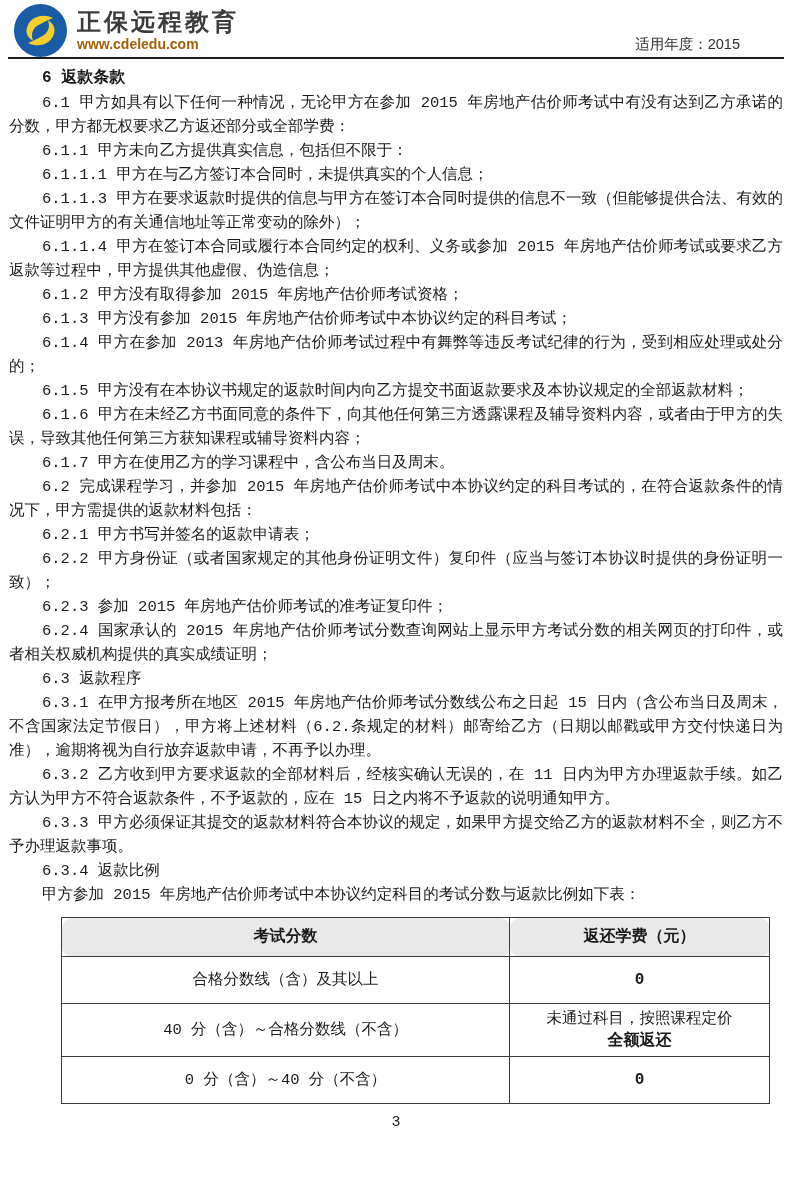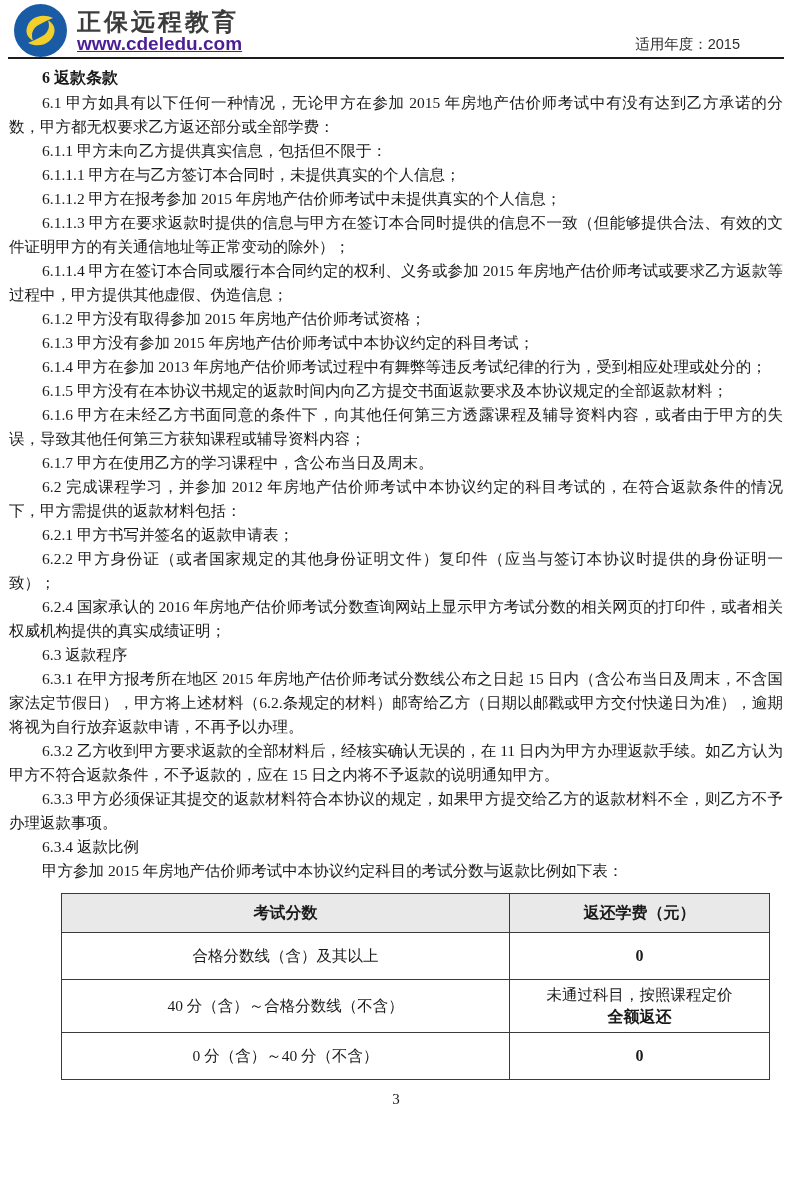--- a/index.html
+++ b/index.html
@@ -33,45 +33,45 @@
   .brand-name {
     font-family: "Liberation Sans", "DejaVu Sans", sans-serif;
     font-size: 24px;
     font-weight: bold;
     color: #3c3c3c;
     letter-spacing: 3px;
     line-height: 27px;
   }
   .brand-url {
     font-family: "Liberation Sans", "DejaVu Sans", sans-serif;
-    font-size: 19px;
-    font-weight: bold;
-    color: #4c1d95;
+    font-size: 14px;
+    font-weight: bold;
+    color: #a16207;
     line-height: 18px;
-    text-decoration: underline;
   }
   .year-label {
     position: absolute;
     right: 52px;
     bottom: 3px;
     font-size: 14.5px;
     color: #2e2e2e;
     font-family: "Liberation Sans", "DejaVu Sans", sans-serif;
   }
   .rule {
     margin: 0 8px;
     border-top: 2px solid #1c1c1c;
   }
 
   
   .doc-body {
     padding: 8px 9px 0 9px;
     font-size: 15.5px;
     line-height: 24px;
     text-align: justify;
+    font-family: Liberation Mono, monospace;
   }
   .section-heading {
     font-size: 16px;
     font-weight: bold;
     text-indent: 33px;
     line-height: 22px;
     margin-bottom: 2px;
   }
   .para {
     text-indent: 33px;
@@ -89,20 +89,21 @@
     border: 1px solid #3a3a3a;
     text-align: center;
     vertical-align: middle;
     padding: 4px 6px;
   }
   .refund-table th {
     background: #e9e9e9;
     font-size: 16px;
     font-weight: bold;
     height: 39px;
+    border-radius: 10px;
   }
   .refund-table col.c-score { width: 63.3%; }
   .refund-table col.c-refund { width: 36.7%; }
   .refund-table td { font-size: 15.5px; height: 47px; }
   .refund-line { line-height: 22px; }
   .refund-line.bold { font-weight: bold; font-size: 16px; }
 
   
   .page-footer {
     margin-top: 7px;
@@ -136,33 +137,33 @@
 
   <div class="rule"></div>
 
   <main class="doc-body">
     <h2 class="section-heading">6 返款条款</h2>
 
     <div id="paragraphs">
         <p class="para">6.1 甲方如具有以下任何一种情况，无论甲方在参加 2015 年房地产估价师考试中有没有达到乙方承诺的分数，甲方都无权要求乙方返还部分或全部学费：</p>
         <p class="para">6.1.1 甲方未向乙方提供真实信息，包括但不限于：</p>
         <p class="para">6.1.1.1 甲方在与乙方签订本合同时，未提供真实的个人信息；</p>
-        <p class="para">6.1.1.2 甲方在报考参加 2015 年房地产估价师考试中未提供真实的个人信息；</p>
         <p class="para">6.1.1.3 甲方在要求返款时提供的信息与甲方在签订本合同时提供的信息不一致（但能够提供合法、有效的文件证明甲方的有关通信地址等正常变动的除外）；</p>
         <p class="para">6.1.1.4 甲方在签订本合同或履行本合同约定的权利、义务或参加 2015 年房地产估价师考试或要求乙方返款等过程中，甲方提供其他虚假、伪造信息；</p>
         <p class="para">6.1.2 甲方没有取得参加 2015 年房地产估价师考试资格；</p>
         <p class="para">6.1.3 甲方没有参加 2015 年房地产估价师考试中本协议约定的科目考试；</p>
         <p class="para">6.1.4 甲方在参加 2013 年房地产估价师考试过程中有舞弊等违反考试纪律的行为，受到相应处理或处分的；</p>
         <p class="para">6.1.5 甲方没有在本协议书规定的返款时间内向乙方提交书面返款要求及本协议规定的全部返款材料；</p>
         <p class="para">6.1.6 甲方在未经乙方书面同意的条件下，向其他任何第三方透露课程及辅导资料内容，或者由于甲方的失误，导致其他任何第三方获知课程或辅导资料内容；</p>
         <p class="para">6.1.7 甲方在使用乙方的学习课程中，含公布当日及周末。</p>
-        <p class="para">6.2 完成课程学习，并参加 2012 年房地产估价师考试中本协议约定的科目考试的，在符合返款条件的情况下，甲方需提供的返款材料包括：</p>
+        <p class="para">6.2 完成课程学习，并参加 2015 年房地产估价师考试中本协议约定的科目考试的，在符合返款条件的情况下，甲方需提供的返款材料包括：</p>
         <p class="para">6.2.1 甲方书写并签名的返款申请表；</p>
         <p class="para">6.2.2 甲方身份证（或者国家规定的其他身份证明文件）复印件（应当与签订本协议时提供的身份证明一致）；</p>
-        <p class="para">6.2.4 国家承认的 2016 年房地产估价师考试分数查询网站上显示甲方考试分数的相关网页的打印件，或者相关权威机构提供的真实成绩证明；</p>
+        <p class="para">6.2.3 参加 2015 年房地产估价师考试的准考证复印件；</p>
+        <p class="para">6.2.4 国家承认的 2015 年房地产估价师考试分数查询网站上显示甲方考试分数的相关网页的打印件，或者相关权威机构提供的真实成绩证明；</p>
         <p class="para">6.3 返款程序</p>
         <p class="para">6.3.1 在甲方报考所在地区 2015 年房地产估价师考试分数线公布之日起 15 日内（含公布当日及周末，不含国家法定节假日），甲方将上述材料（6.2.条规定的材料）邮寄给乙方（日期以邮戳或甲方交付快递日为准），逾期将视为自行放弃返款申请，不再予以办理。</p>
         <p class="para">6.3.2 乙方收到甲方要求返款的全部材料后，经核实确认无误的，在 11 日内为甲方办理返款手续。如乙方认为甲方不符合返款条件，不予返款的，应在 15 日之内将不予返款的说明通知甲方。</p>
         <p class="para">6.3.3 甲方必须保证其提交的返款材料符合本协议的规定，如果甲方提交给乙方的返款材料不全，则乙方不予办理返款事项。</p>
         <p class="para">6.3.4 返款比例</p>
         <p class="para">甲方参加 2015 年房地产估价师考试中本协议约定科目的考试分数与返款比例如下表：</p>
       </div>
 
     <table class="refund-table">
       <colgroup>

